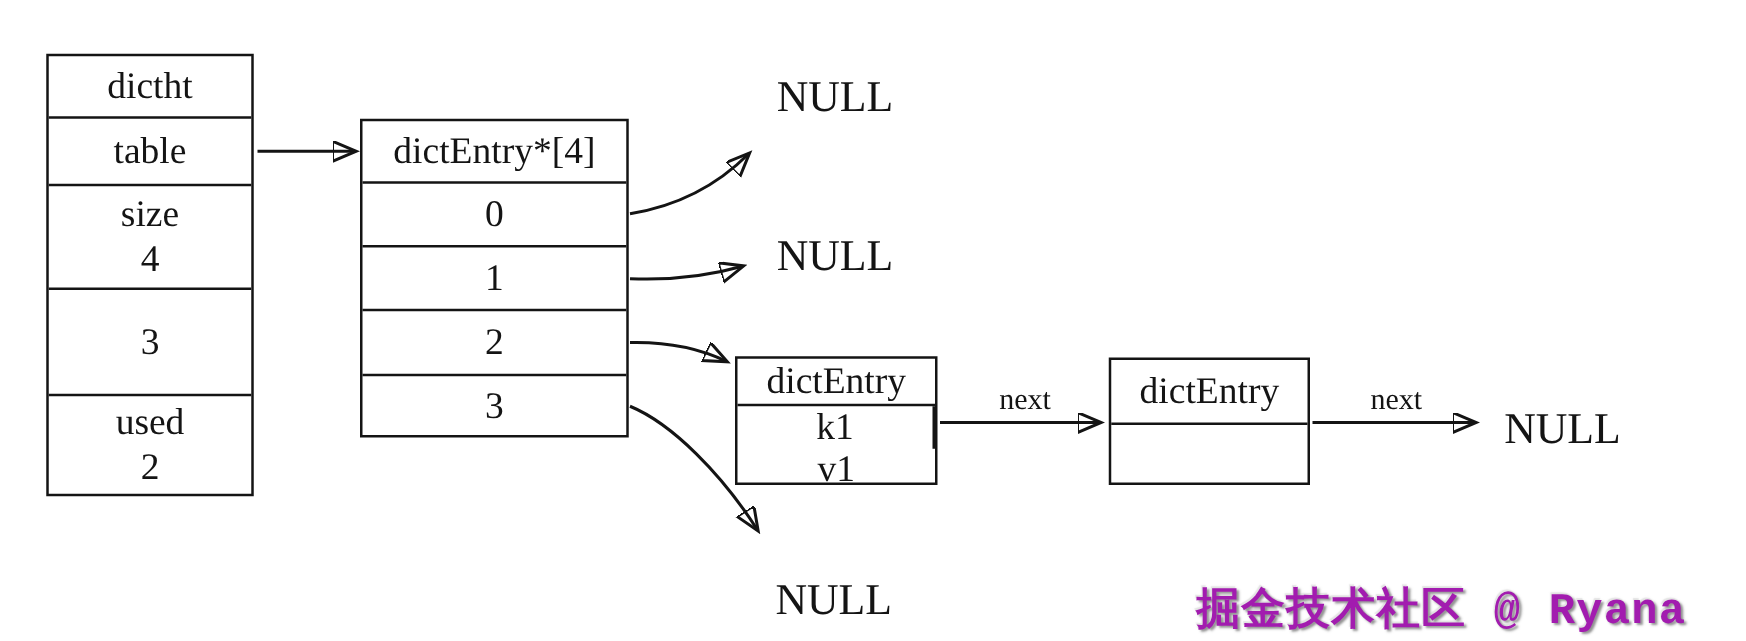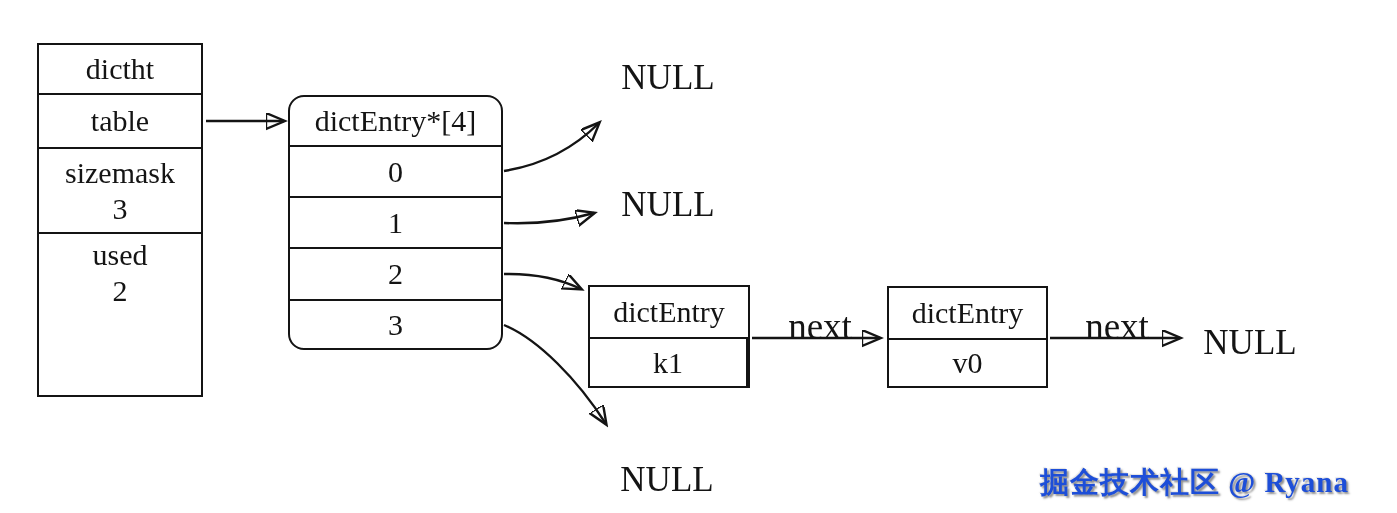--- a/index.html
+++ b/index.html
@@ -51,31 +51,31 @@
   }
   .cell.key { border-right: 2.4px solid #141414; }
 
   .float-label {
     position: absolute;
     font-size: 35px;
     line-height: 1;
     text-align: center;
     white-space: nowrap;
   }
-  .next-label { font-size: 37px; }
+  .next-label { font-size: 24px; }
 
   .watermark {
     position: absolute;
     right: 14px;
     top: 463px;
-    font-family: Liberation Serif, serif;
-    font-size: 29px;
+    font-family: Liberation Mono, monospace;
+    font-size: 35px;
     font-weight: bold;
     letter-spacing: 1px;
-    color: #1d4ed8;
+    color: #a21caf;
     text-shadow: 2px 2px 2px rgba(125,125,125,0.85), -1px -1px 1px rgba(200,200,200,0.5);
     white-space: nowrap;
   }
 </style>
 </head>
 <body>
 
 <div class="canvas">
 
   <svg class="arrows" width="1397" height="513" viewBox="0 0 1397 513" aria-hidden="true">
@@ -93,31 +93,34 @@
     <path d="M 1050 338 L 1180 338" marker-end="url(#ah)"></path>
   </svg>
 
   <div class="box" style="left:37px; top:43px; width:166px; height:354px;">
     <div class="row first" style="height:48px;">
       <span>dictht</span>
     </div>
     <div class="row" style="height:54px;text-align:center;">
       <span>table</span>
     </div>
+    <div class="row" style="height:83px;">
+      <span>size</span>
+      <span>4</span>
+    </div>
     <div class="row" style="height:85px;">
-      <span>sizemask</span>
       <span>3</span>
     </div>
     <div class="row" style="height:80px;">
       <span>used</span>
       <span>2</span>
     </div>
   </div>
 
-  <div class="box" style="left:288px; top:95px; width:215px; height:255px;border-radius:16px;">
+  <div class="box" style="left:288px; top:95px; width:215px; height:255px;">
     <div class="row first" style="height:48px;">
       <span>dictEntry*[4]</span>
     </div>
     <div class="row" style="height:51px;">
       <span>0</span>
     </div>
     <div class="row" style="height:51px;">
       <span>1</span>
     </div>
     <div class="row" style="height:52px;">
@@ -127,29 +130,29 @@
       <span>3</span>
     </div>
   </div>
 
   <div class="box" style="left:588px; top:285px; width:162px; height:103px;">
     <div class="row first" style="height:50px;">
       <span>dictEntry</span>
     </div>
     <div class="kv-row">
       <div class="cell key">k1</div>
+      <div class="cell">v1</div>
     </div>
   </div>
 
   <div class="box" style="left:887px; top:286px; width:161px; height:102px;">
     <div class="row first" style="height:50px;">
       <span>dictEntry</span>
     </div>
     <div class="kv-row">
-      <div class="cell">v0</div>
     </div>
   </div>
 
   <div class="float-label next-label" style="left:785px; top:308px; width:70px;">next</div>
   <div class="float-label next-label" style="left:1082px; top:308px; width:70px;">next</div>
 
   <div class="float-label" style="left:618px; top:60px; width:100px;">NULL</div>
   <div class="float-label" style="left:618px; top:187px; width:100px;">NULL</div>
   <div class="float-label" style="left:617px; top:462px; width:100px;">NULL</div>
   <div class="float-label" style="left:1200px; top:325px; width:100px;">NULL</div>

